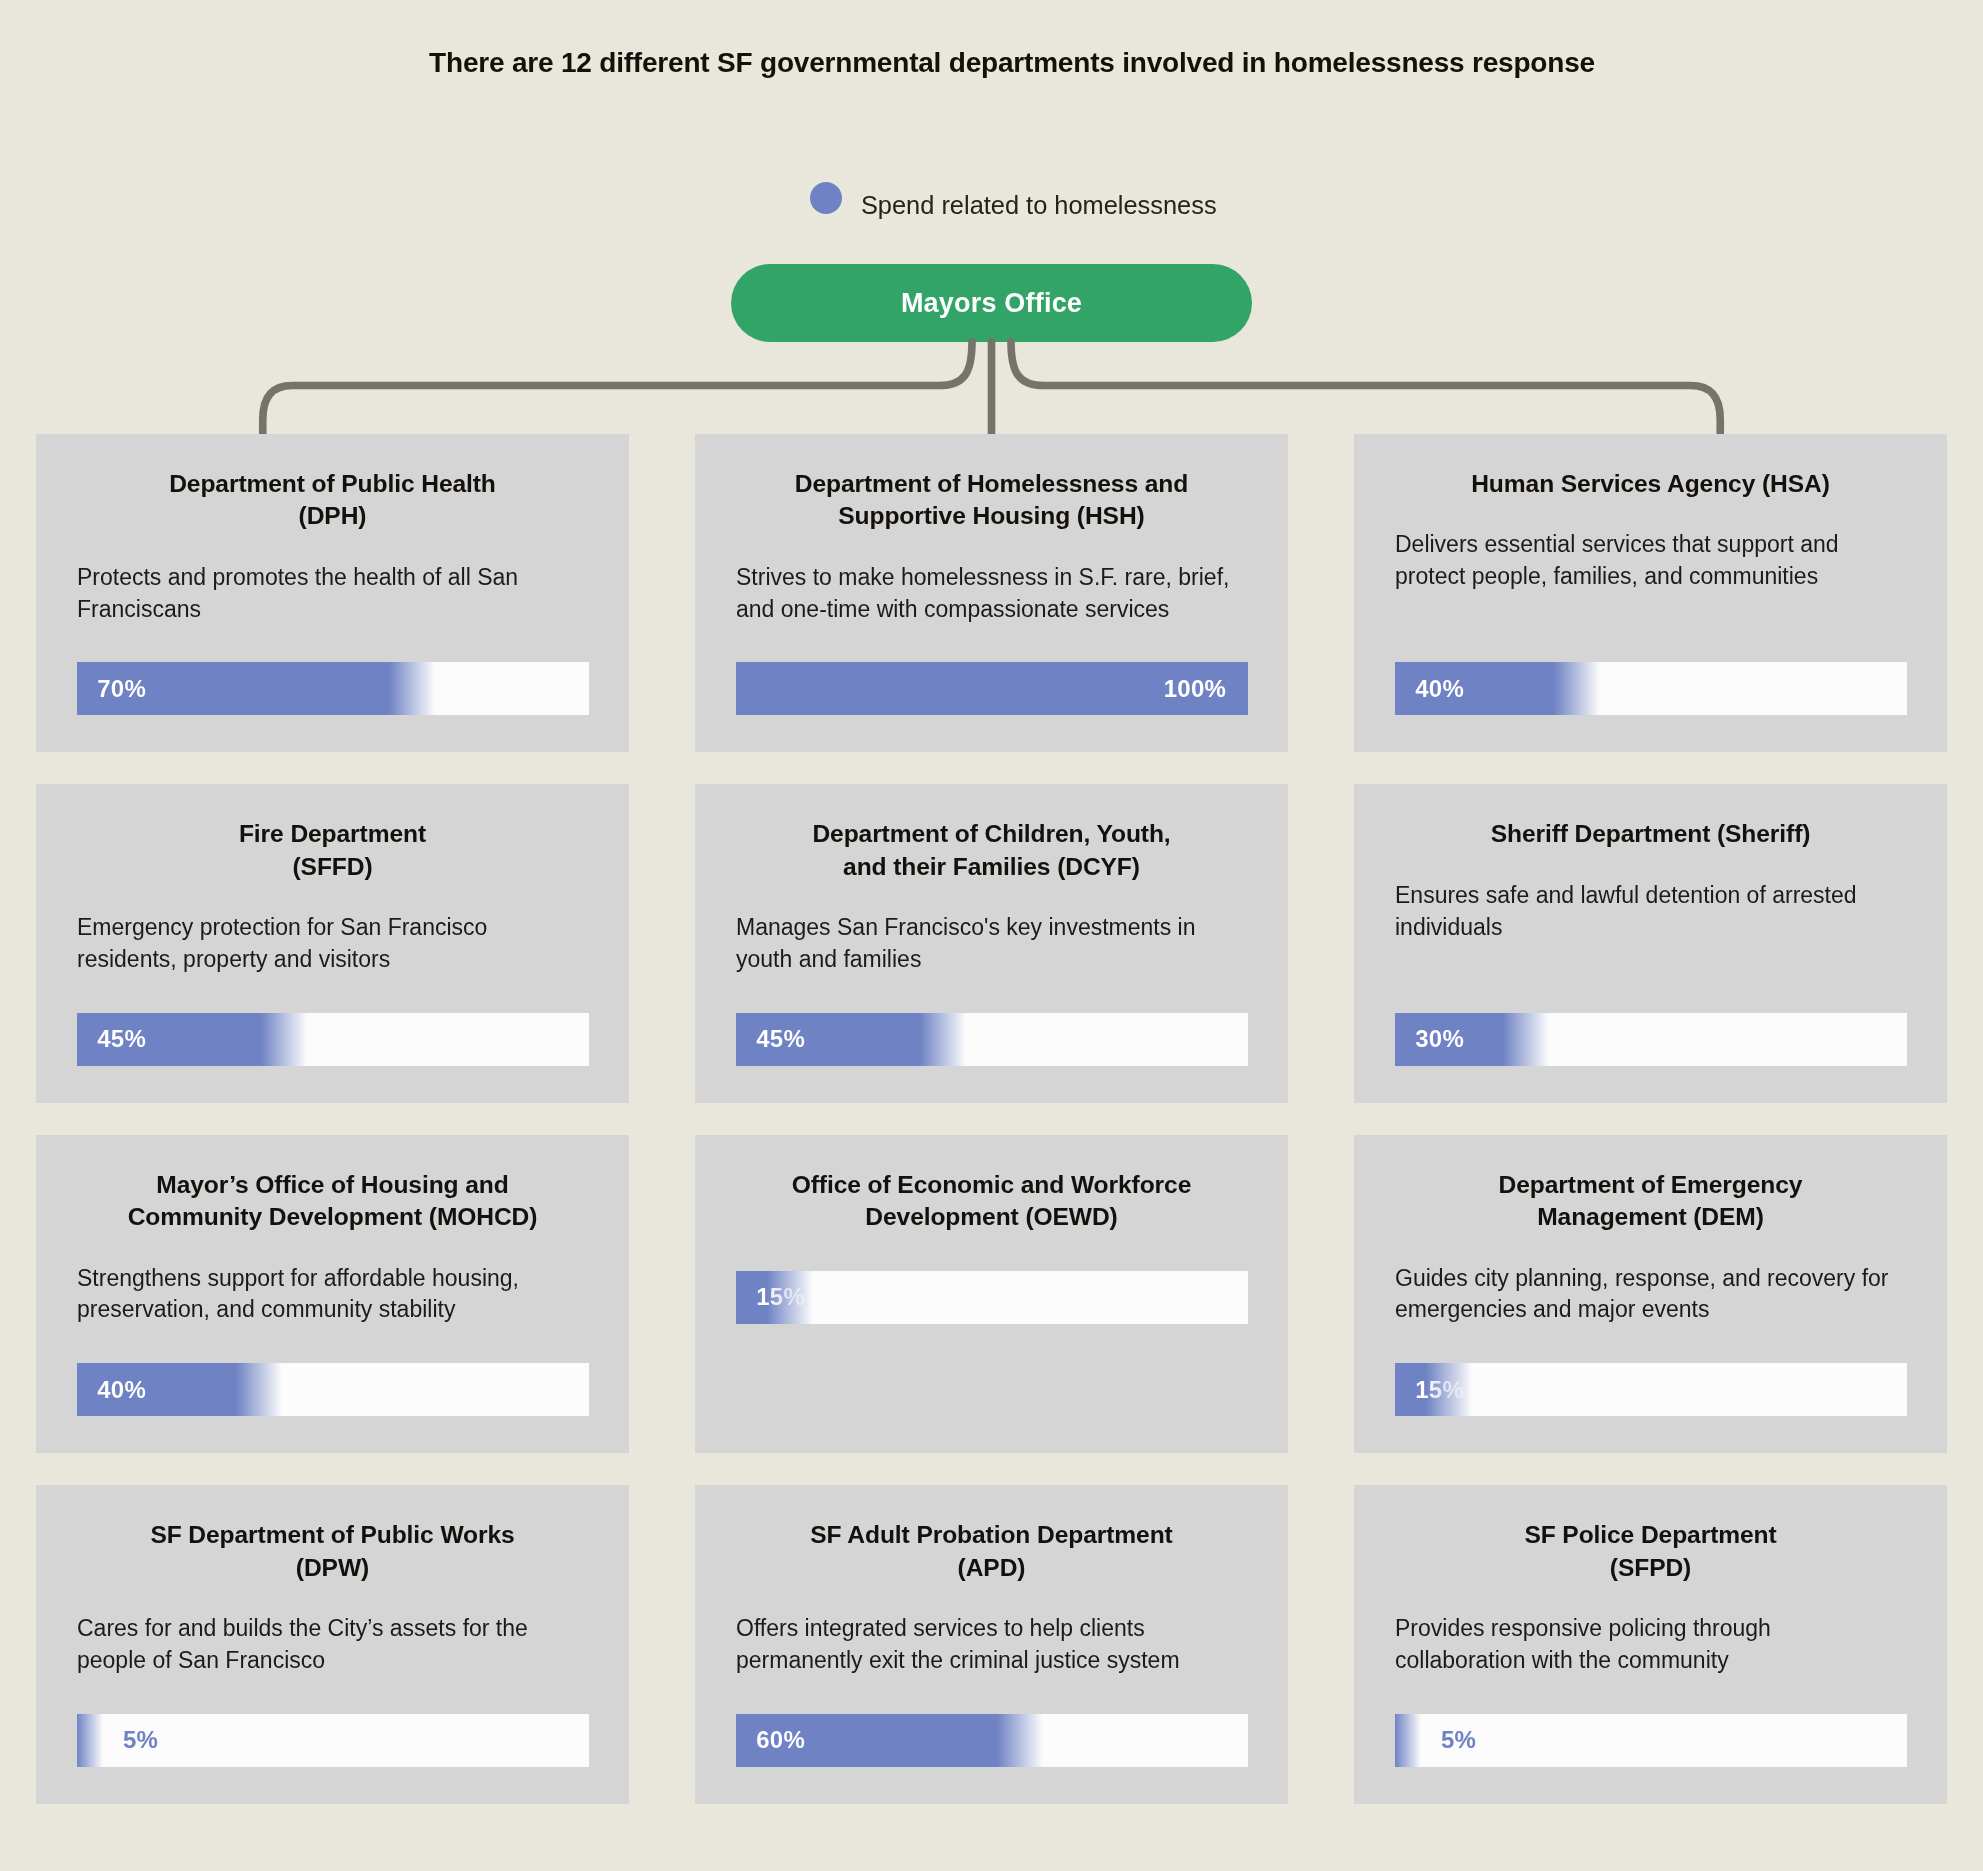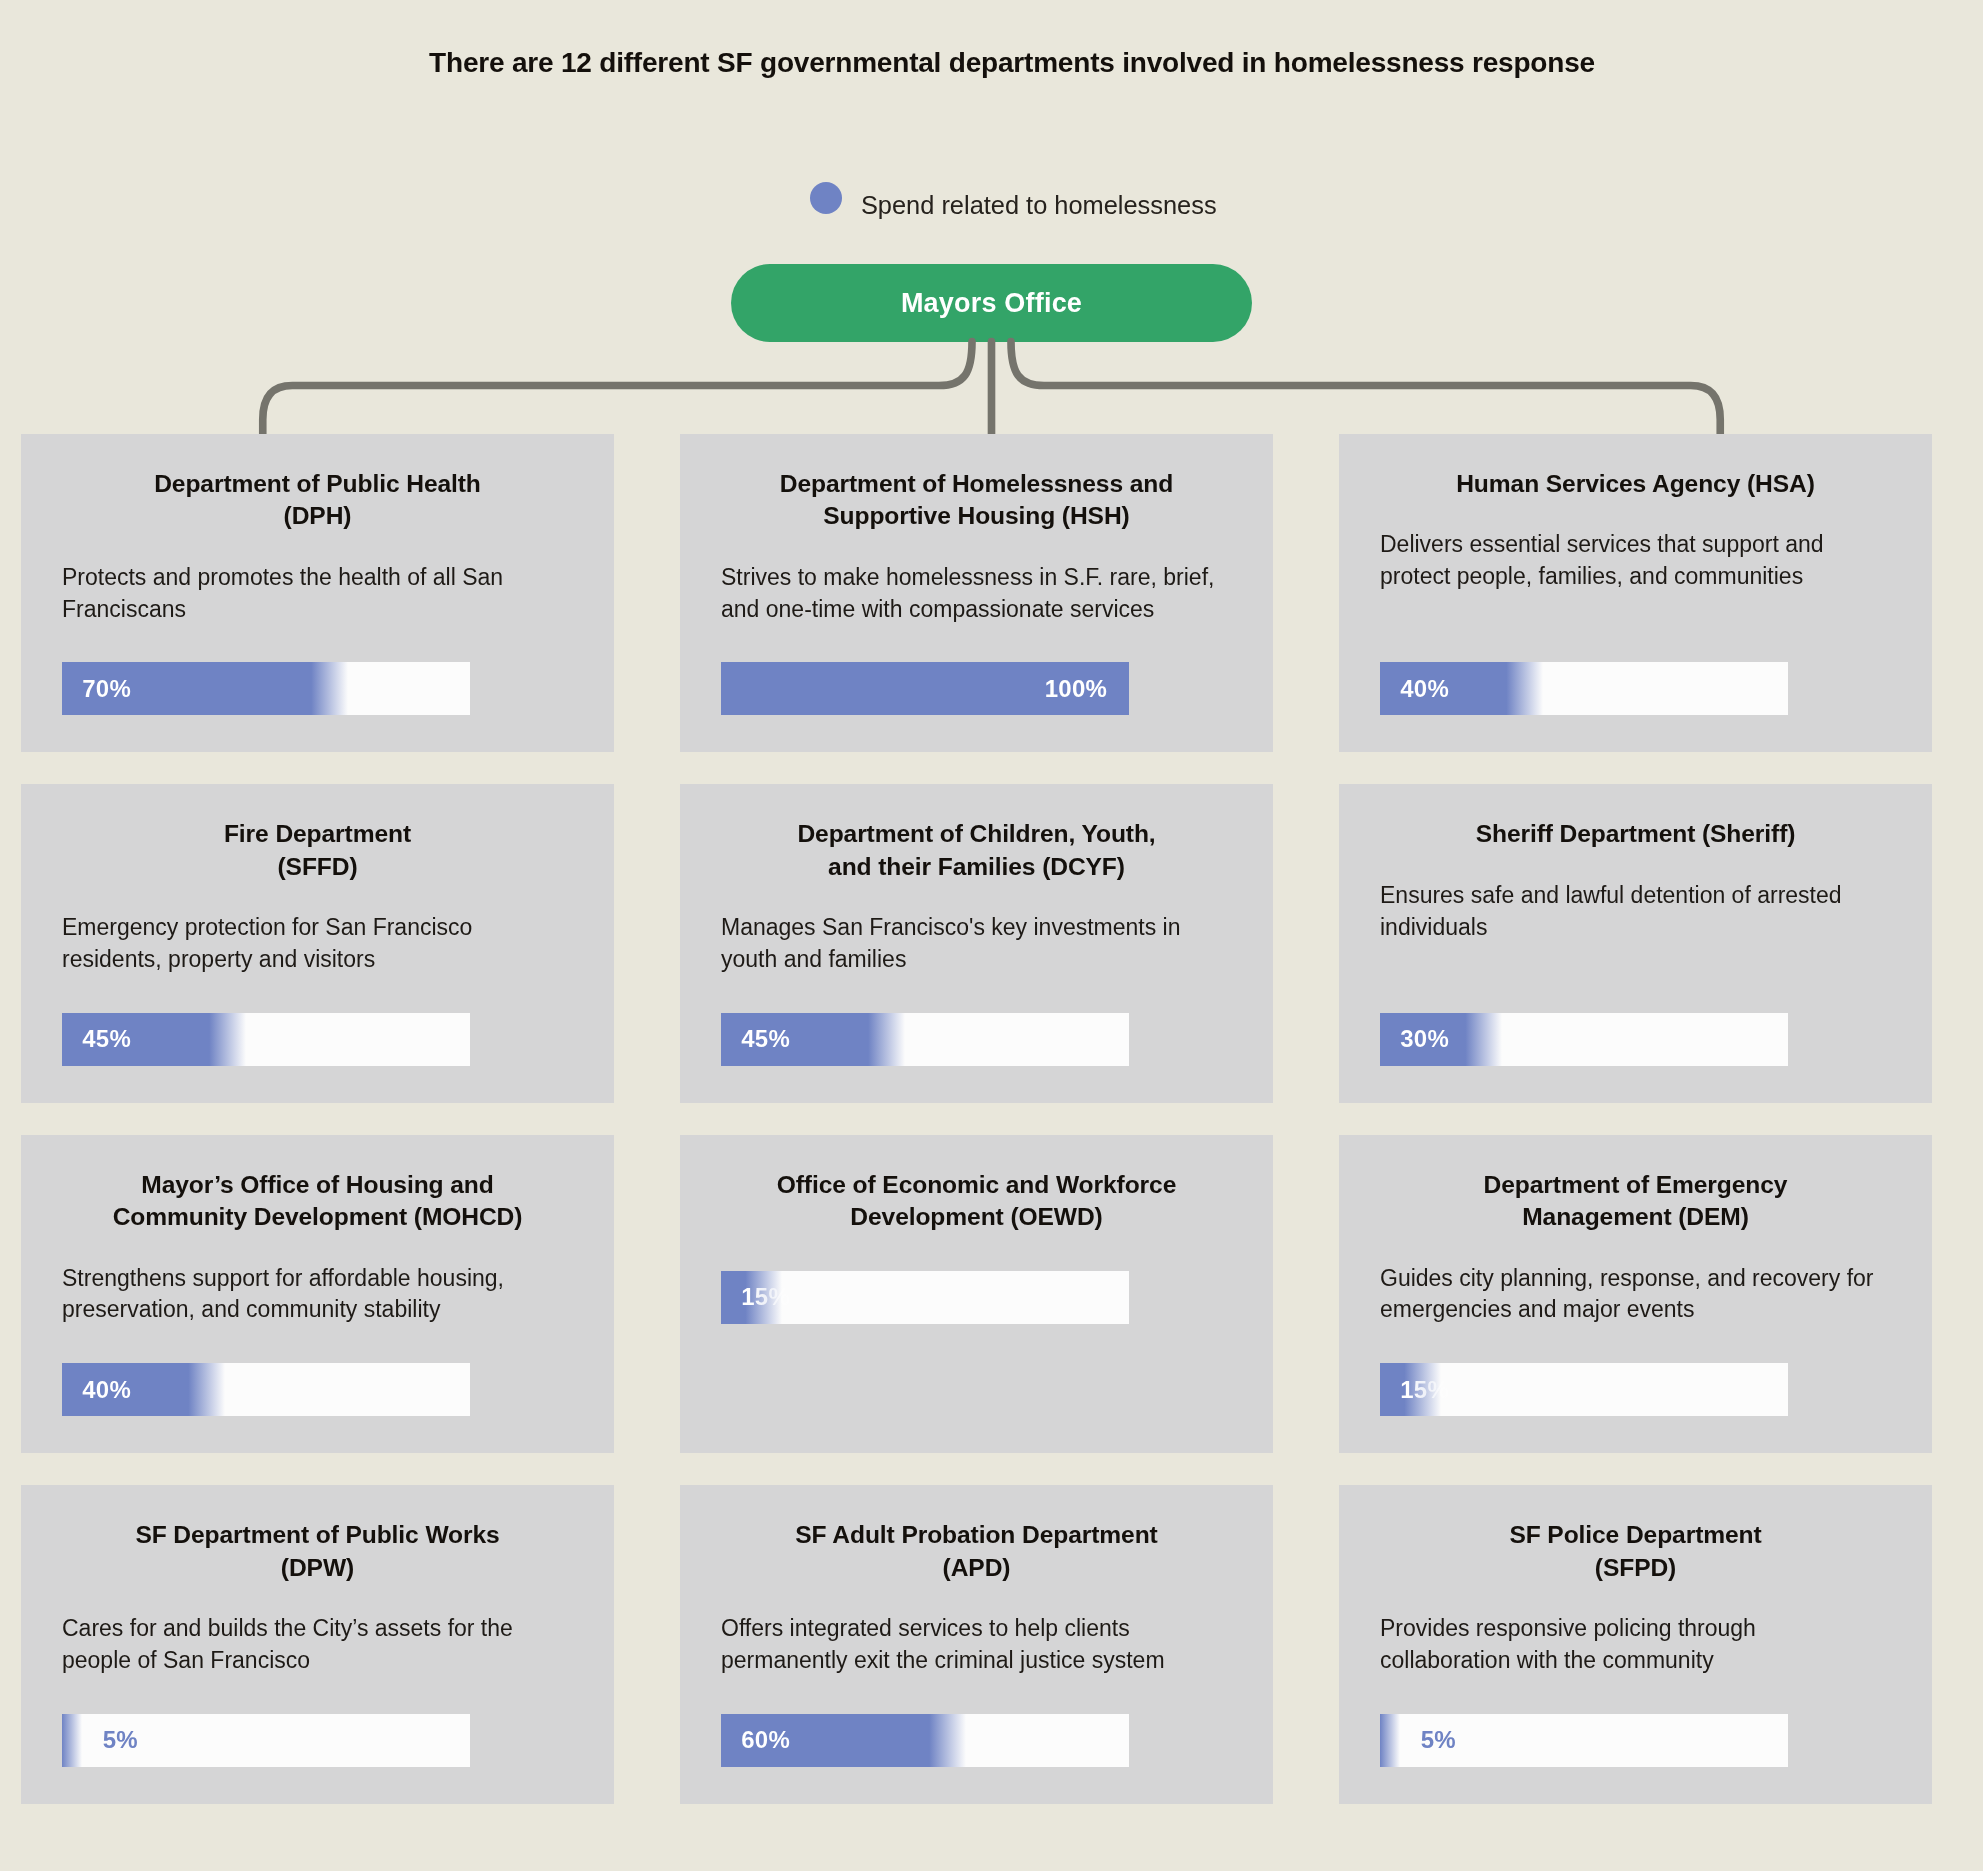--- a/index.html
+++ b/index.html
@@ -40,21 +40,21 @@
     display:flex;align-items:center;justify-content:center;
     color:#ffffff;font-size:27px;font-weight:bold;
     letter-spacing:0.2px;
   }
 
   
   .connectors{position:absolute;left:0;top:0;width:1983px;height:1871px;pointer-events:none;}
 
   
   .grid{
-    position:absolute;left:21px;top:434px;
+    position:absolute;left:36px;top:434px;
     width:1912px;
     display:grid;
     grid-template-columns:repeat(3, 593px);
     column-gap:66px;
     row-gap:32px;
   }
   .card{
     background:#d5d5d6;
     width:593px;
     box-sizing:border-box;
@@ -68,21 +68,21 @@
   }
   .card-desc{
     margin-top:29px;
     font-size:23px;color:#1e1a16;
     text-align:left;line-height:1.38;
     flex:1 1 auto;
   }
   .bar-wrap{
     margin-top:37px;
     position:relative;
-    width:408px;height:53px;
+    width:512px;height:53px;
     background:#fcfcfc;
     overflow:hidden;
     text-align:center;
   }
   .bar-fill{
     position:absolute;left:0;top:0;height:100%;
   }
   .bar-label{
     position:absolute;top:0;height:100%;
     display:flex;align-items:center;

